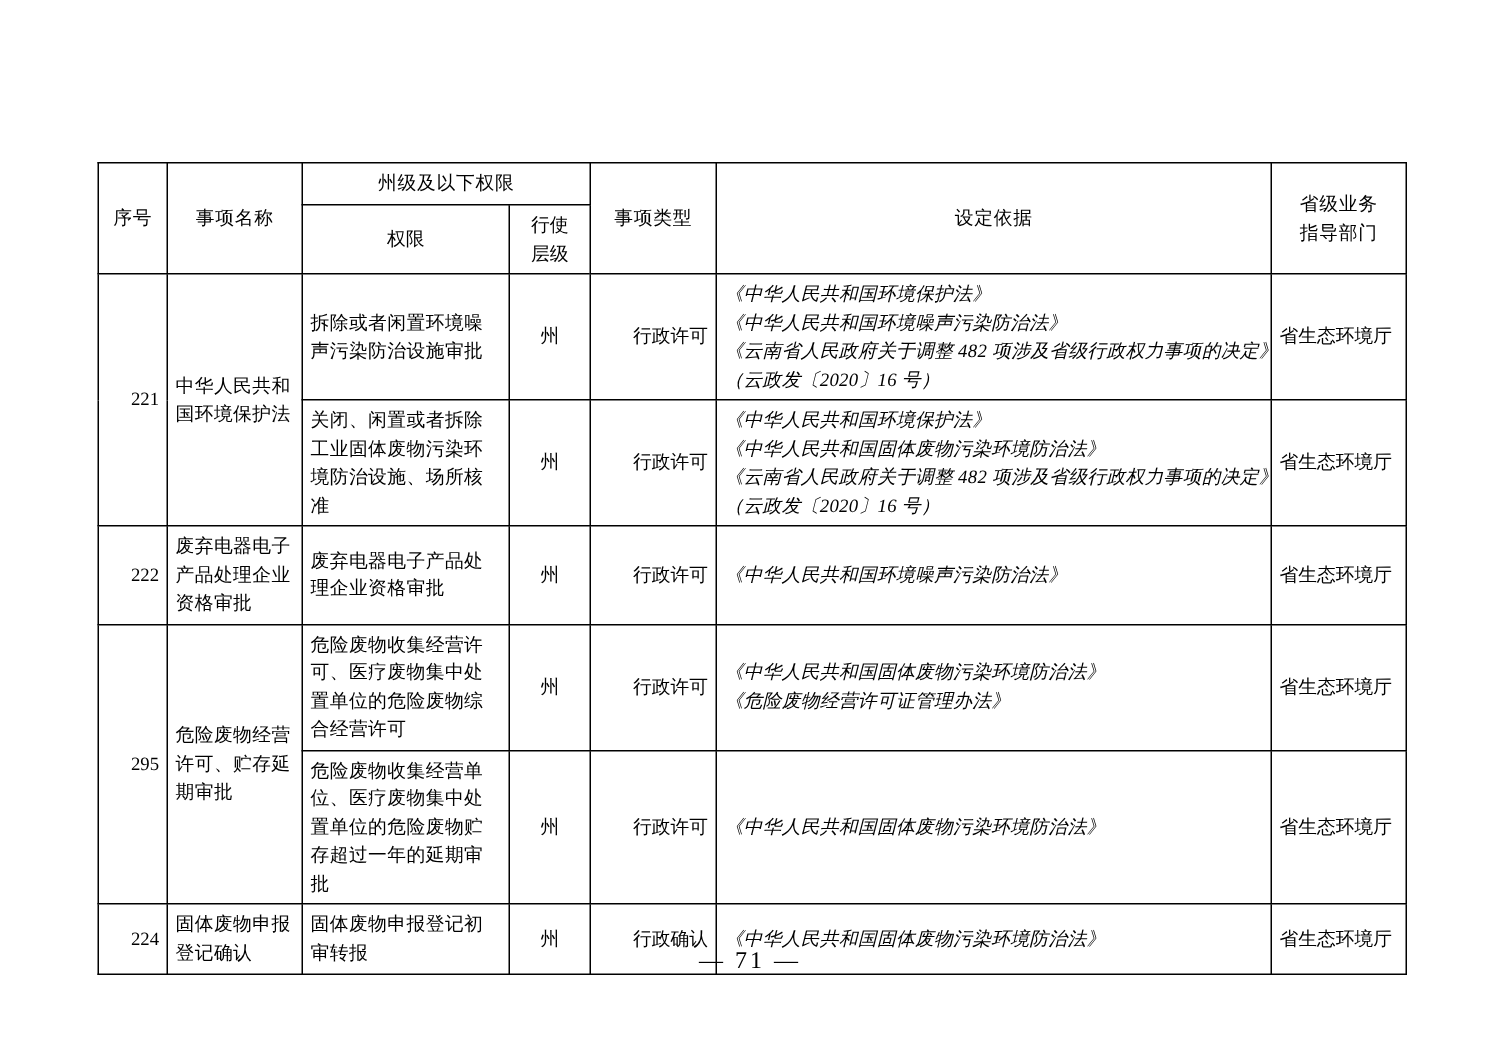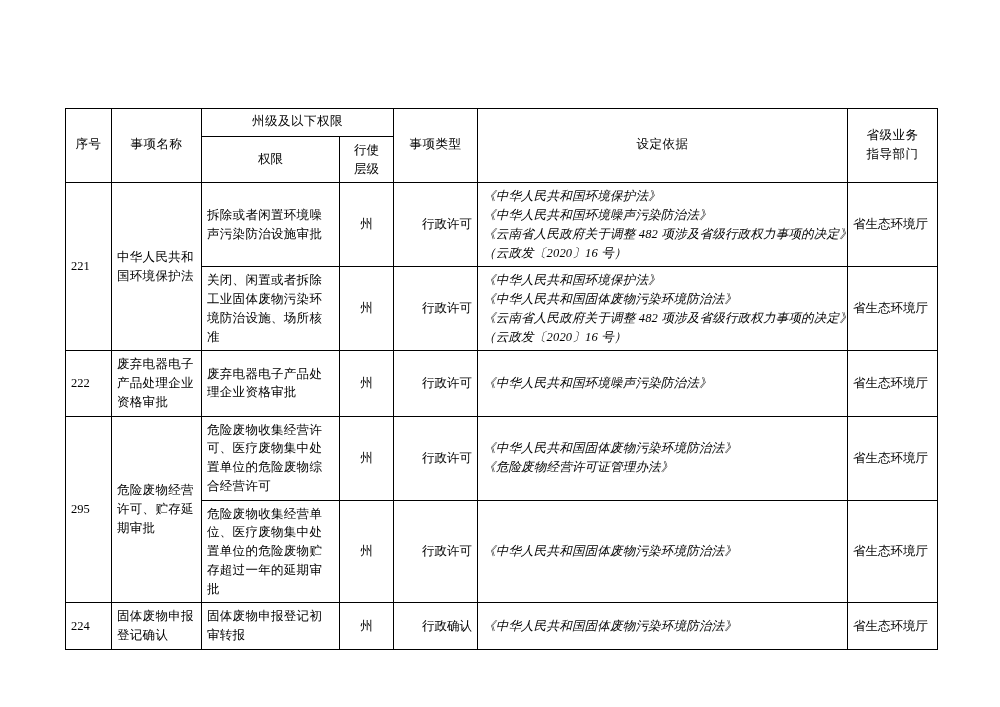--- a/index.html
+++ b/index.html
@@ -44,31 +44,31 @@
   col.c-seq      { width: 46px; }
   col.c-name     { width: 90px; }
   col.c-power    { width: 138px; }
   col.c-level    { width: 54px; }
   col.c-type     { width: 84px; }
   col.c-basis    { width: 370px; }
   col.c-dept     { width: 90px; }
 
   .hdr {
     text-align: center;
-    font-family: Liberation Mono, monospace;
+    font-family: Liberation Serif, serif;
     font-size: 13px;
     letter-spacing: 0.5px;
   }
   .hdr-sub {
     text-align: center;
     font-family: "Liberation Sans", sans-serif;
     font-size: 13px;
   }
   .seq-cell {
-    text-align: left;
+    text-align: right;
     font-size: 13px;
   }
   .name-cell {
     text-align: left;
     font-size: 12.5px;
     letter-spacing: 0.3px;
   }
   .power-cell {
     text-align: left;
     font-size: 12.5px;
@@ -220,14 +220,15 @@
           <td class="basis-cell">
             <div class="basis-line">《中华人民共和国固体废物污染环境防治法》</div>
           </td>
           <td class="dept-cell">省生态环境厅</td>
         </tr>
 
       </tbody>
     </table>
   </div>
 
+  <div class="page-number">— 71 —</div>
 
 </div>
 
 </body></html>

